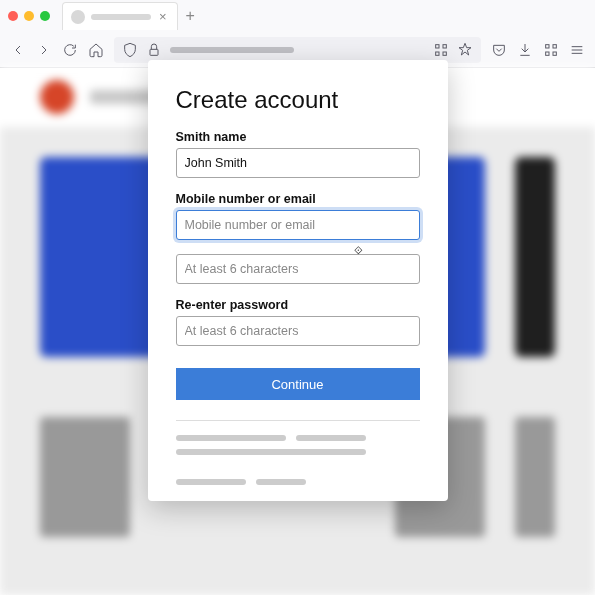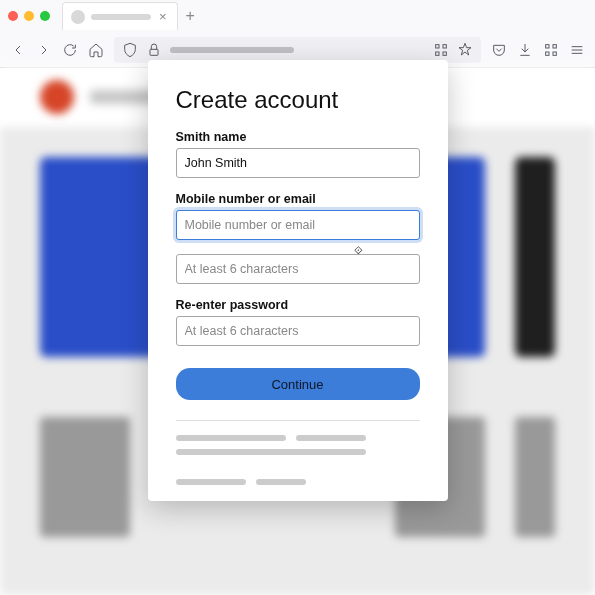--- a/index.html
+++ b/index.html
@@ -38,21 +38,21 @@
     .bg-card2 { width: 90px; height: 120px; background: #999; border-radius: 4px; }
     
     
     .modal { position: absolute; top: 60px; left: 50%; transform: translateX(-50%); width: 300px; background: #fff; border-radius: 4px; box-shadow: 0 8px 28px rgba(0,0,0,0.22); padding: 26px 28px 16px; }
     .modal h1 { font-size: 24px; font-weight: 400; margin-bottom: 16px; color: #111; }
     .field { margin-bottom: 14px; }
     .field label { display: block; font-size: 12.5px; font-weight: 700; color: #111; margin-bottom: 4px; }
     .field input { width: 100%; height: 30px; border: 1px solid #a6a6a6; border-radius: 3px; padding: 0 8px; font-size: 12.5px; color: #111; }
     .field input::placeholder { color: #888; }
     .field input.focused { border: 1px solid #3b7dd8; box-shadow: 0 0 0 3px rgba(59,125,216,0.25); outline: none; }
-    .continue-btn { width: 100%; height: 32px; background: #3b7dd8; color: #0f172a; border: none; border-radius: 14px; font-size: 13px; cursor: pointer; margin-top: 8px; }
+    .continue-btn { width: 100%; height: 32px; background: #3b7dd8; color: #ffffff; border: none; border-radius: 0; font-size: 13px; cursor: pointer; margin-top: 8px; }
     .divider { border: none; border-top: 1px solid #ddd; margin: 20px 0 14px; }
     .footer-ph { display: flex; flex-direction: column; gap: 8px; }
     .ph-line { display: flex; gap: 10px; }
     .ph { height: 6px; background: #ccc; border-radius: 3px; }
     
     .cursor { position: absolute; top: 244px; left: 354px; font-size: 11px; color: #333; pointer-events: none; }
   </style>
 </head>
 <body>
 

